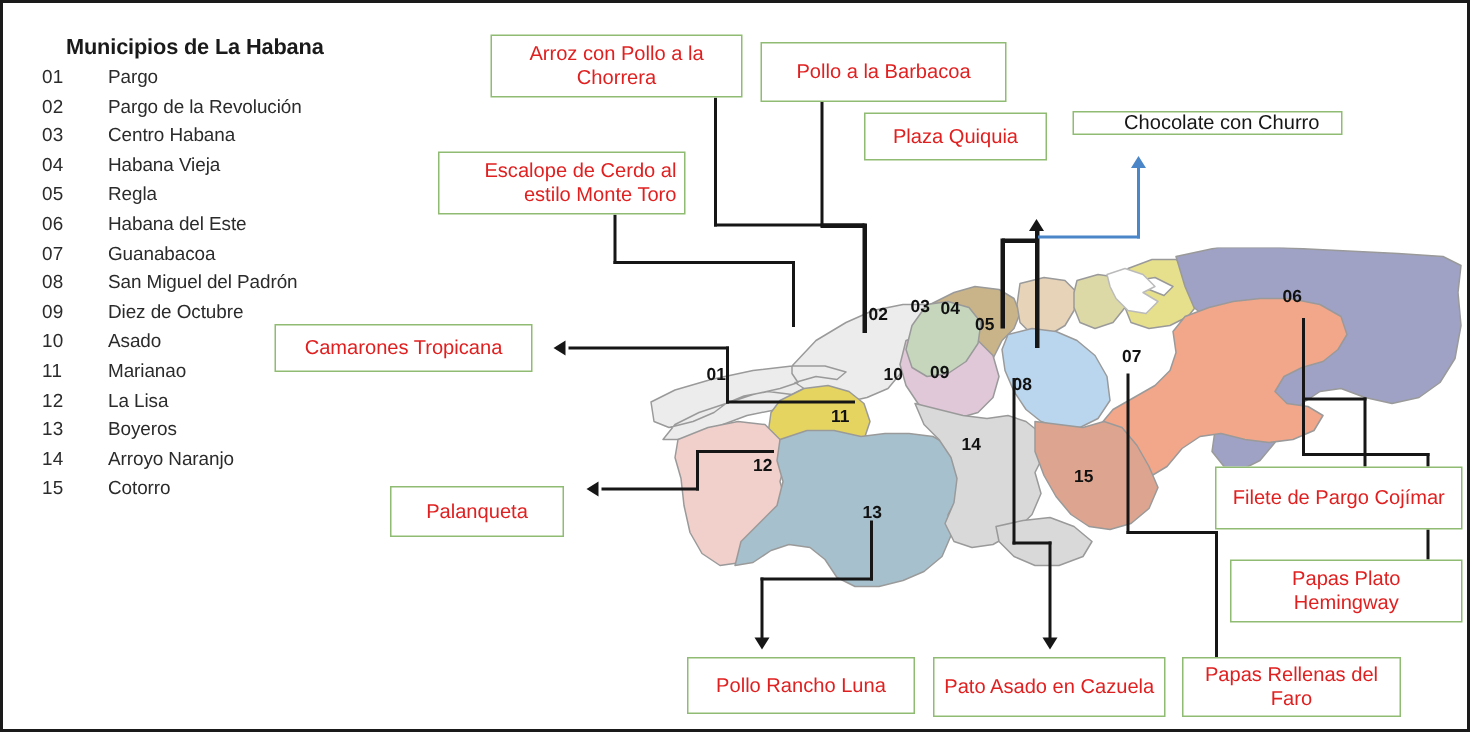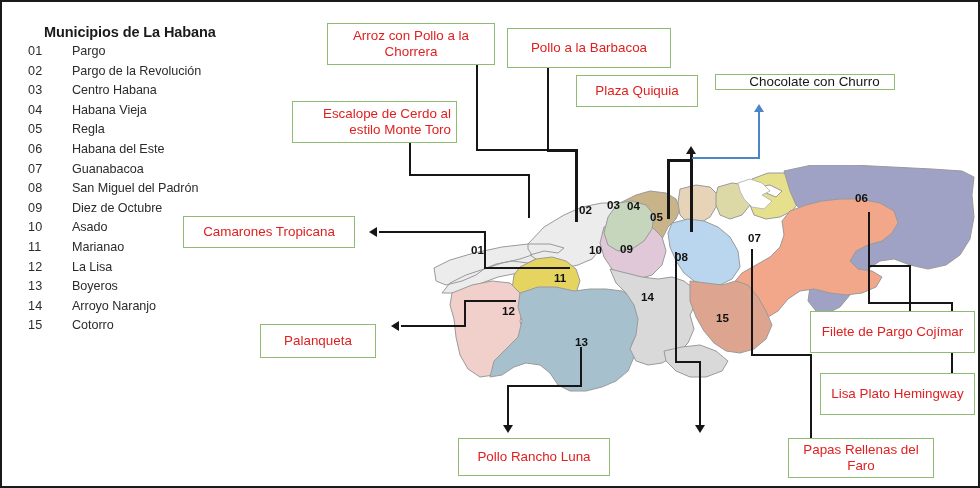--- a/index.html
+++ b/index.html
@@ -352,26 +352,29 @@
   </div>
 
   <div class="label-box" style="left:258px; top:306px; width:116px; height:34px;margin-top:16px;">
     <span>Palanqueta</span>
   </div>
 
   <div class="label-box" style="left:456px; top:436px; width:152px; height:38px;text-align:right;">
     <span>Pollo Rancho Luna</span>
   </div>
 
+  <div class="label-box" style="left:620px; top:436px; width:155px; height:40px;">
+    <span>Pato Asado en Cazuela</span>
+  </div>
 
   <div class="label-box" style="left:786px; top:436px; width:146px; height:40px;align-items:center;">
     <span>Papas Rellenas del Faro</span>
   </div>
 
   <div class="label-box" style="left:808px; top:309px; width:165px; height:42px;">
     <span>Filete de Pargo Cojímar</span>
   </div>
 
   <div class="label-box" style="left:818px; top:371px; width:155px; height:42px;">
-    <span>Lisa Plato Hemingway</span>
+    <span>Papas Plato Hemingway</span>
   </div>
 
 </div>
 
 </body></html>

